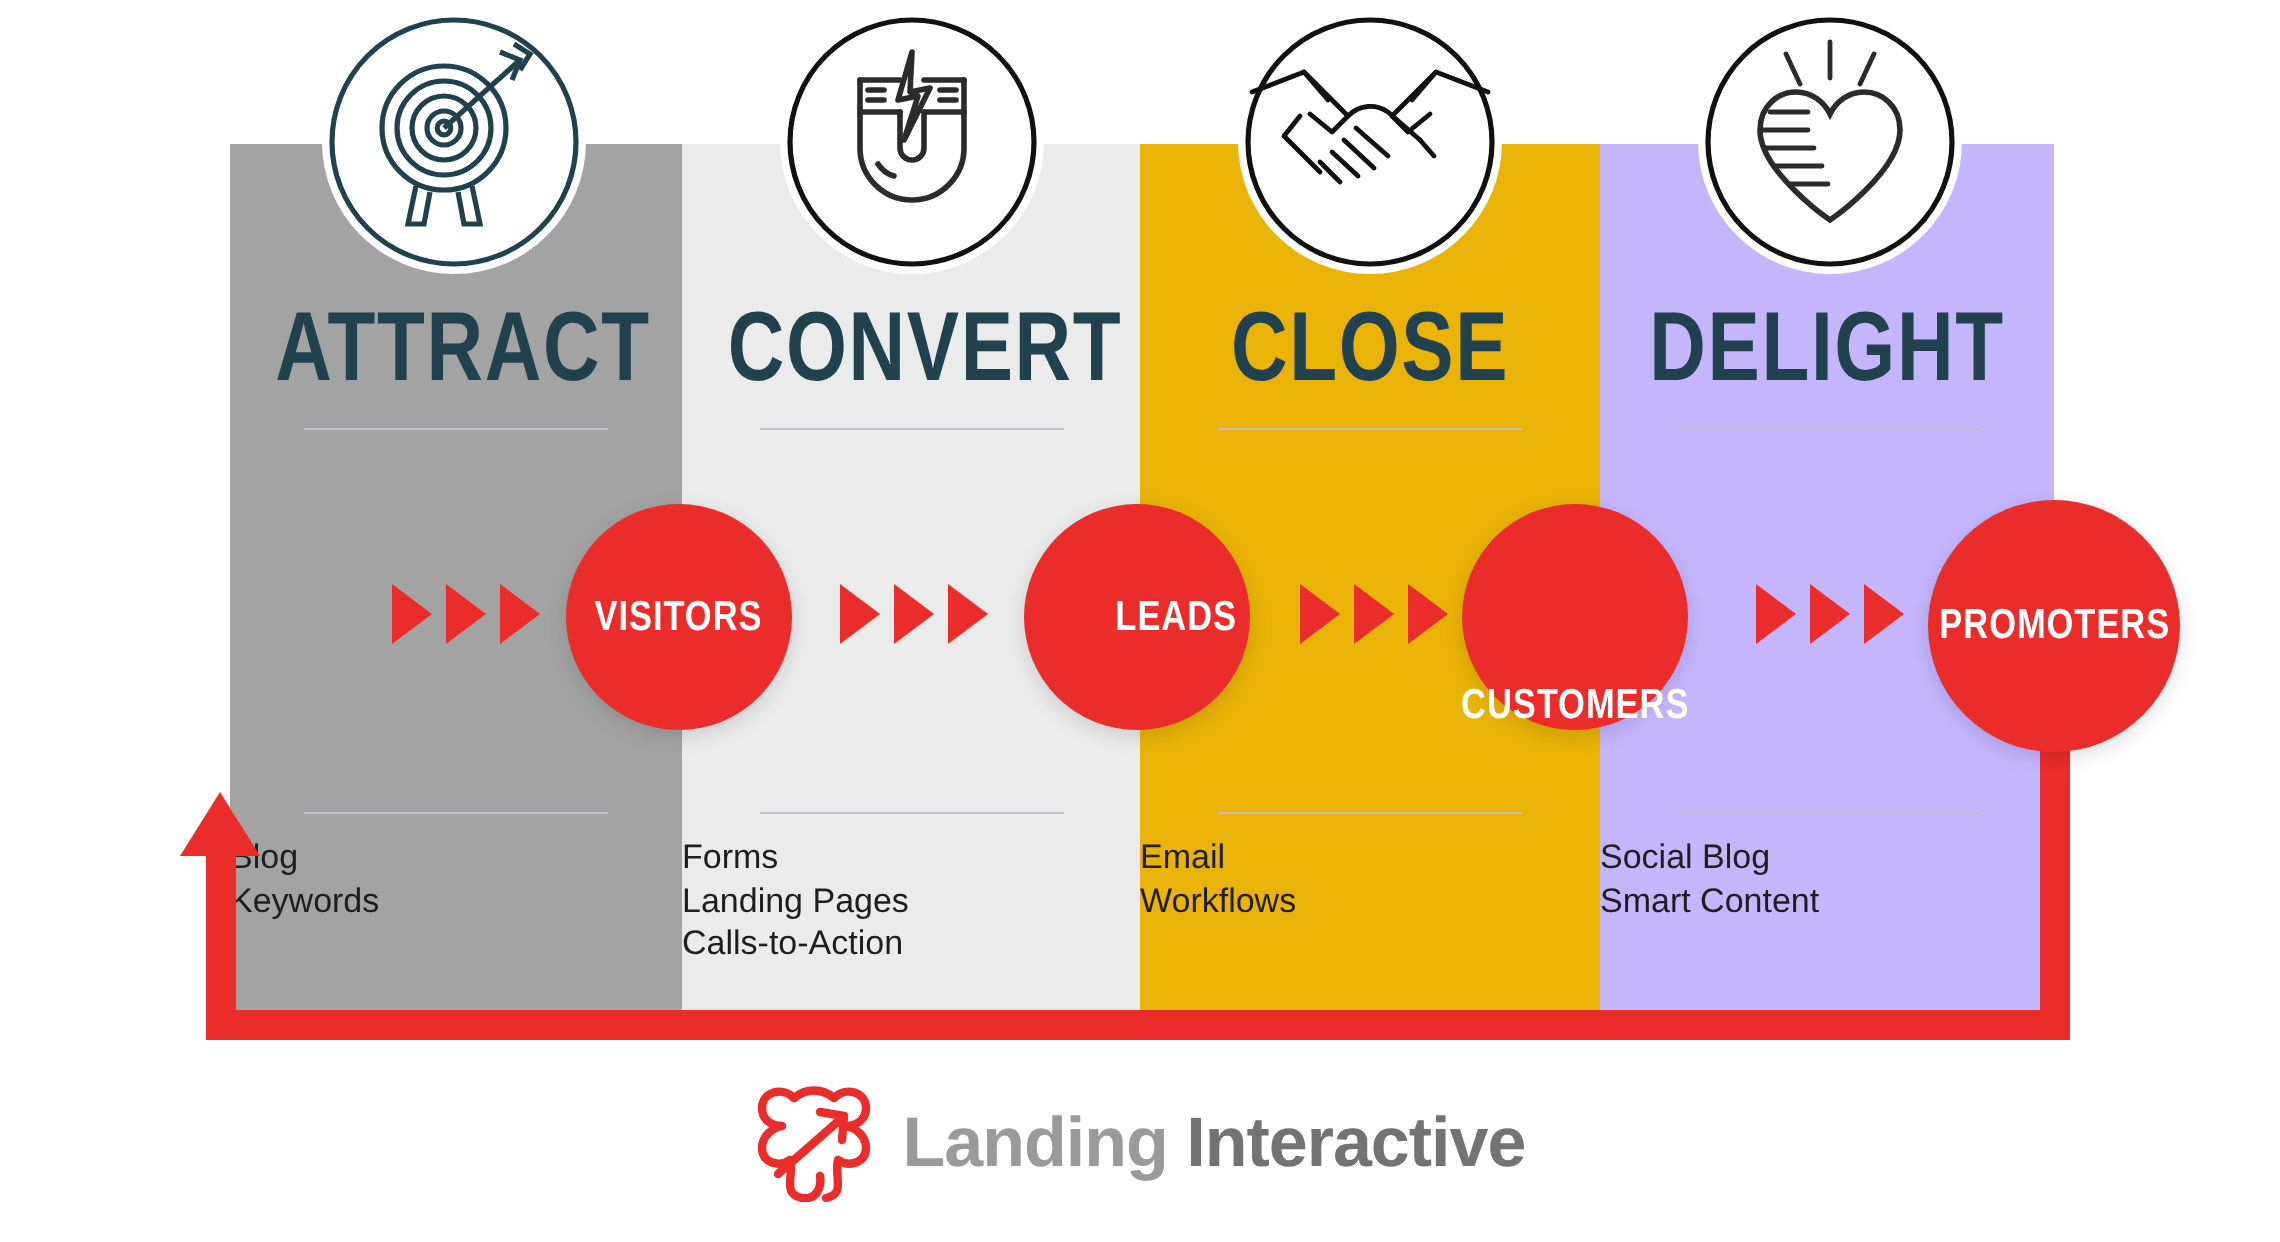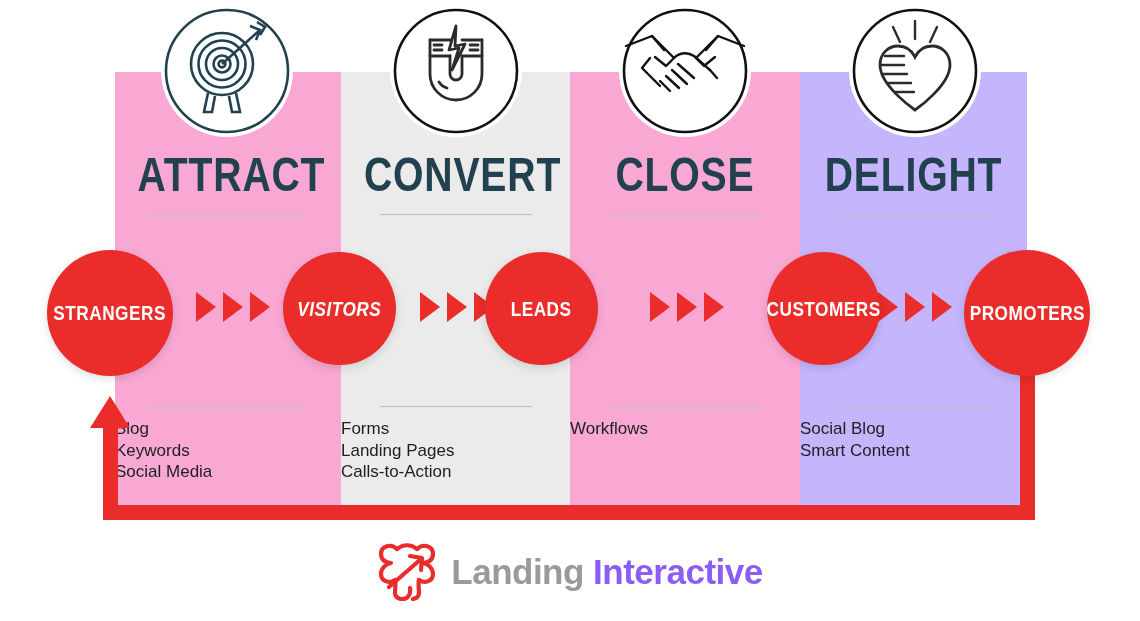--- a/index.html
+++ b/index.html
@@ -24,23 +24,23 @@
     left: 115px;
     top: 72px;
     width: 912px;
     height: 433px;
     display: flex;
   }
   .panel {
     position: relative;
     height: 100%;
   }
-  .panel-1 { width: 226px; background: #f9a8d4; }
+  .panel-1 { width: 226px; background: #a3a3a3; }
   .panel-2 { width: 229px; background: #ebebeb; }
-  .panel-3 { width: 230px; background: #f9a8d4; text-decoration: underline; }
+  .panel-3 { width: 230px; background: #eab308; text-decoration: underline; }
   .panel-4 { width: 227px; background: #c4b5fd; }
 
   
   .heading {
     position: absolute;
     top: 78px;
     left: 0;
     width: 100%;
     text-align: center;
     font-family: "Liberation Sans Narrow", "Liberation Sans", sans-serif;
@@ -186,56 +186,56 @@
     align-items: center;
     justify-content: center;
     gap: 14px;
   }
   .logo-text {
     font-size: 35px;
     letter-spacing: -0.5px;
     white-space: nowrap;
   }
   .logo-text .w1 { color: #9a9a9a; font-weight: bold; }
-  .logo-text .w2 { color: #8b5cf6; font-weight: bold; }
+  .logo-text .w2 { color: #737373; font-weight: bold; }
 </style>
 </head>
 <body>
 
 <div id="stage">
 
   <div class="panels">
 
     <div class="panel panel-1">
       <div class="heading">ATTRACT</div>
       <div class="heading-rule"></div>
       <div class="tactic-rule"></div>
       <div class="tactics">
         <div>Blog</div>
         <div>Keywords</div>
-        <div>Social Media</div>
       </div>
     </div>
 
     <div class="panel panel-2">
       <div class="heading">CONVERT</div>
       <div class="heading-rule"></div>
       <div class="tactic-rule"></div>
       <div class="tactics">
         <div>Forms</div>
         <div>Landing Pages</div>
         <div>Calls-to-Action</div>
       </div>
     </div>
 
     <div class="panel panel-3">
       <div class="heading">CLOSE</div>
       <div class="heading-rule"></div>
       <div class="tactic-rule"></div>
       <div class="tactics">
+        <div>Email</div>
         <div>Workflows</div>
       </div>
     </div>
 
     <div class="panel panel-4">
       <div class="heading">DELIGHT</div>
       <div class="heading-rule"></div>
       <div class="tactic-rule"></div>
       <div class="tactics">
         <div>Social Blog</div>
@@ -315,51 +315,48 @@
         <path d="M43 84 L62 84"></path>
       </g>
     </svg>
   </div>
 
   <div class="loop-right"></div>
   <div class="loop-bottom"></div>
   <div class="loop-left"></div>
   <div class="loop-head"></div>
 
-  <div class="circle" style="left:47px; top:250px; width:126px; height:126px;">
-    <span>STRANGERS</span>
-  </div>
 
   <div class="arrows" style="left:196px; top:292px;">
     <div class="tri"></div>
     <div class="tri"></div>
     <div class="tri"></div>
   </div>
 
-  <div class="circle" style="left:283px; top:252px; width:113px; height:113px;font-style:italic;">
+  <div class="circle" style="left:283px; top:252px; width:113px; height:113px;">
     <span>VISITORS</span>
   </div>
 
   <div class="arrows" style="left:420px; top:292px;">
     <div class="tri"></div>
     <div class="tri"></div>
     <div class="tri"></div>
   </div>
 
-  <div class="circle" style="left:485px; top:252px; width:113px; height:113px;">
+  <div class="circle" style="left:512px; top:252px; width:113px; height:113px;justify-content:flex-end;">
     <span>LEADS</span>
   </div>
 
   <div class="arrows" style="left:650px; top:292px;">
     <div class="tri"></div>
     <div class="tri"></div>
     <div class="tri"></div>
   </div>
 
-  <div class="circle" style="left:767px; top:252px; width:113px; height:113px;">
+  <div class="circle" style="left:731px; top:252px; width:113px; height:113px;align-items:flex-end;">
     <span>CUSTOMERS</span>
   </div>
 
   <div class="arrows" style="left:878px; top:292px;">
     <div class="tri"></div>
     <div class="tri"></div>
     <div class="tri"></div>
   </div>
 
   <div class="circle" style="left:964px; top:250px; width:126px; height:126px;align-items:center;">

